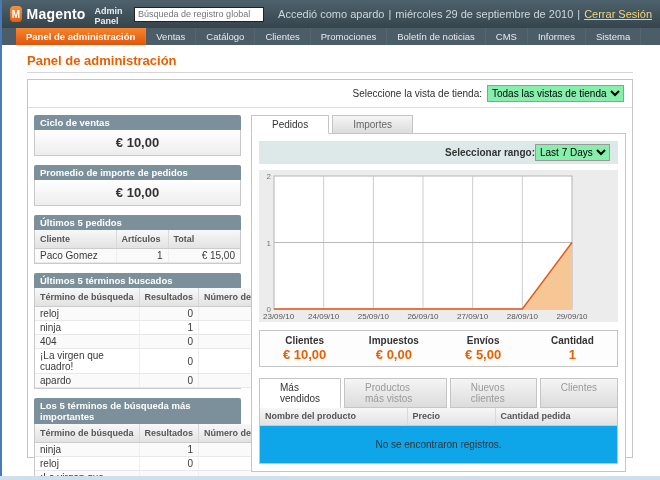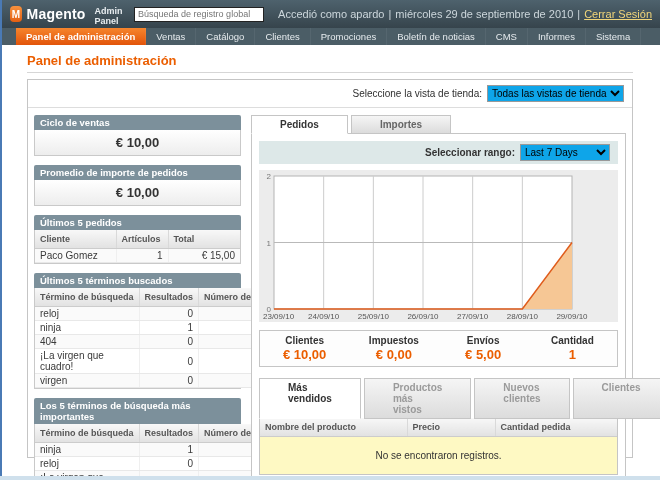--- a/index.html
+++ b/index.html
@@ -27,21 +27,21 @@
   .nav-item.active { background:linear-gradient(#f6852d,#e2540a); color:#fff; font-weight:bold; }
   .nav-help { margin-left:auto; display:flex; align-items:center; gap:4px; padding-right:10px; color:#c3cdd3; font-size:9px; cursor:pointer; }
   .help-ic { width:10px; height:10px; border-radius:50%; background:#7ab0d4; color:#fff; font-size:7px; font-weight:bold; display:flex; align-items:center; justify-content:center; }
 
   
   .page { padding:8px 27px 0 27px; }
   .page-title { color:#eb5e00; font-size:13px; font-weight:bold; padding-bottom:4px; border-bottom:1px solid #d6d6d6; }
 
   .content-box { margin-top:6px; border:1px solid #c5c5c5; background:#fff; height:379px; }
   .store-bar { padding:5px 8px; border-bottom:1px solid #ddd; display:flex; align-items:center; gap:5px; color:#2f2f2f;justify-content:flex-end; }
-  select { font-family:"Liberation Sans",sans-serif; font-size:10px; height:17px; border:1px solid #999; background:#0ea5e9; }
+  select { font-family:"Liberation Sans",sans-serif; font-size:10px; height:17px; border:1px solid #999; background:#86efac; }
 
   .cols { display:flex; padding:7px 6px; gap:10px; }
   .col-left { width:207px; flex:none; }
   .col-right { flex:1; min-width:0; }
 
   
   .widget { margin-bottom:9px; }
   .widget-head { background:#7c909b; color:#fff; font-weight:bold; font-size:9.5px; padding:2px 6px; border-radius:2px 2px 0 0; }
   .widget-body { border:1px solid #c9c9c9; border-top:none; background:linear-gradient(#fff,#ededed); }
   .widget-value { text-align:center; font-size:13px; font-weight:bold; color:#333; padding:5px 0; }
@@ -49,41 +49,41 @@
   th { background:linear-gradient(#f8f8f8,#e2e2e2); font-size:9px; font-weight:bold; color:#555; text-align:left; padding:4px 5px; border-right:1px solid #d9d9d9; border-bottom:1px solid #ccc; white-space:nowrap; }
   th:last-child { border-right:none; }
   td { font-size:10px; color:#3a3a3a; padding:1px 5px; border-bottom:1px solid #e8e8e8; border-right:1px solid #efefef; }
   td:last-child { border-right:none; }
   tr:nth-child(odd) td { background:#fafafa; }
   td.num { text-align:right; }
   .sw-col2 { width:52px; } .sw-col3 { width:72px; }
 
   
   .tabs { display:flex; gap:3px; position:relative; z-index:2; }
-  .tab { font-size:10px; font-weight:bold; padding:3px 28px; border:1px solid #c5c5c5; cursor:pointer; background:linear-gradient(#f5f5f5,#dcdcdc); color:#666; margin-bottom:-1px; }
+  .tab { font-size:10px; font-weight:normal; padding:3px 20px; border:1px solid #c5c5c5; cursor:pointer; background:linear-gradient(#f5f5f5,#dcdcdc); color:#666; margin-bottom:-1px; }
   .tab.active { background:#fff; color:#333; border-bottom:1px solid #fff; }
   .tab.dim { color:#9a9a9a; }
   .panel-box { border:1px solid #c5c5c5; background:#fff; padding:7px; position:relative; z-index:1; }
 
-  .range-bar { background:#dde8e8; padding:3px 8px; display:flex; align-items:center; justify-content:flex-end; gap:5px; font-weight:bold; color:#333; }
-  .range-bar select { width:90px; }
+  .range-bar { background:#dde8e8; padding:3px 8px; display:flex; align-items:center; justify-content:flex-end; font-weight:bold; color:#333; }
+  .range-bar select { width:75px; }
 
   .chart-wrap { margin-top:6px; height:152px; background:#ececec; }
 
   .stats-bar { margin-top:8px; border:1px solid #c5c5c5; background:#fdfdfd; display:flex; padding:4px 0; }
   .stat { flex:1; text-align:center; }
   .stat-label { font-size:10px; font-weight:bold; color:#333; }
   .stat-value { font-size:13px; font-weight:bold; color:#eb5e00; margin-top:1px; }
 
   .sub-tabs { margin-top:11px; }
   .prod-table th.p2 { width:88px; } .prod-table th.p3 { width:122px; }
   .empty-cell { text-align:center; padding:13px 0; background:#f5f5f5; font-size:10px; color:#333; border-bottom:none; }
   .prod-box { border:1px solid #c5c5c5; border-top:none; }
   .prod-box table { border:none; }
-  .prod-box tr td { background:#fef9c3;margin-top:45px; }
+  .prod-box tr td { background:#0ea5e9;margin-top:45px; }
 </style>
 </head>
 <body>
 
 <div class="edge-left"></div>
 <div class="edge-bottom"></div>
 
 <div class="header">
   <div class="logo">
     <span class="mlogo">M</span>
@@ -191,21 +191,21 @@
                     <td>404</td>
                     <td class="num">0</td>
                     <td class="num">1</td>
                   </tr>
                   <tr>
                     <td>¡La virgen que cuadro!</td>
                     <td class="num">0</td>
                     <td class="num">2</td>
                   </tr>
                   <tr>
-                    <td>virgen</td>
+                    <td>apardo</td>
                     <td class="num">0</td>
                     <td class="num">1</td>
                   </tr>
                 </tbody>
             </table>
           </div>
         </div>
 
         <div class="widget">
           <div class="widget-head">Los 5 términos de búsqueda más importantes</div>

